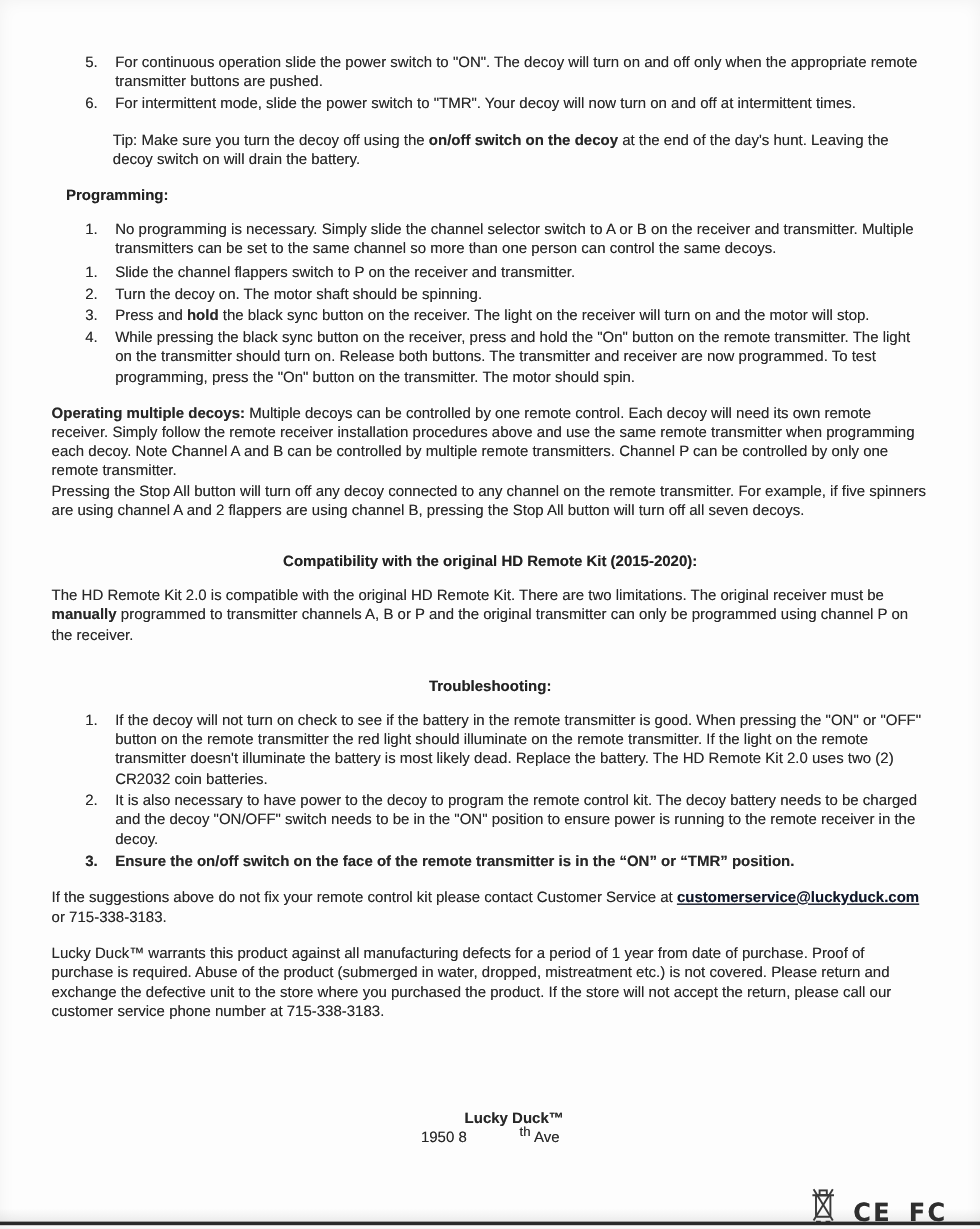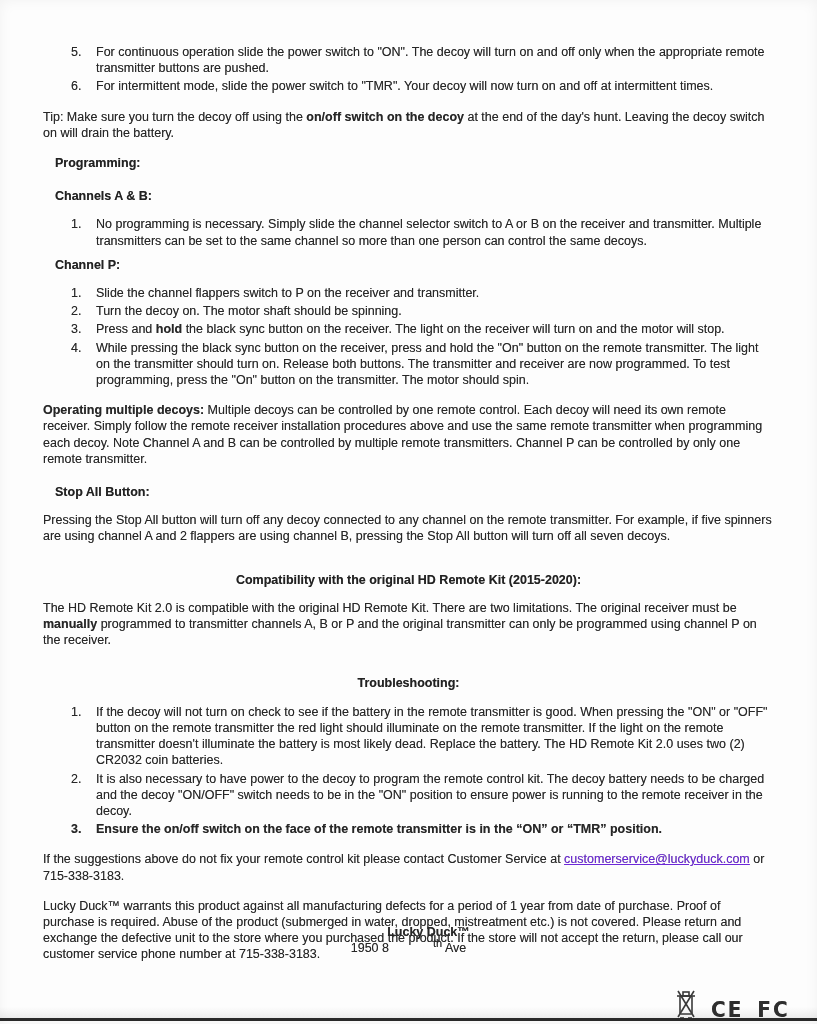--- a/index.html
+++ b/index.html
@@ -22,26 +22,26 @@
   .content{padding:44px 43px 0 43px;}
   b,.bold{font-weight:bold;}
   h3{
     font-size:12.5px;margin:12px;font-weight:bold;color:#222;
   }
   p{margin:0;}
   .li{display:flex;margin-bottom:2px;}
   .li .num{width:25px;flex:0 0 25px;text-align:left;padding-left:2px;}
   .li .litext{flex:1;}
   .listblock{margin-left:26px;}
-  .indent{}
+  .indent{margin-left:51px;}
   .mt-sm{margin-top:8px;}
   .mt-md{margin-top:14px;}
   .mt-lg{margin-top:17px;}
   .mt-xl{margin-top:27px;text-align:center;}
-  a.link{color:#6d28d9;text-decoration:underline;cursor:pointer;}
+  a.link{color:#0f172a;text-decoration:underline;cursor:pointer;font-weight:bold;}
   .footer{
     position:absolute;top:924px;left:0;right:0;
     text-align:center;line-height:16.2px;
   }
   .footer .company{font-weight:bold;padding-left:40px;}
   sup{font-size:11px;line-height:0;margin-left:44px;}
   .marks{
     position:absolute;top:988px;left:675px;width:130px;height:40px;
     display:flex;align-items:flex-start;gap:14px;color:#333;
   }
@@ -72,29 +72,27 @@
       <div class="li">
         <span class="num">6.</span>
         <div class="litext">For intermittent mode, slide the power switch to "TMR".  Your decoy will now turn on and off at intermittent times.</div>
       </div>
     </div>
 
     <p class="indent mt-md"><span>Tip:  Make sure you turn the decoy off using the </span><b>on/off switch on the decoy</b><span> at the end of the day's hunt. Leaving the decoy switch on will drain the battery.</span></p>
 
     <h3 class="mt-md">Programming:</h3>
 
-    <h3 class="mt-lg">Channels A &amp; B:</h3>
     <div class="listblock" style="margin-top:3px;">
       <div class="li">
         <span class="num">1.</span>
         <div class="litext">No programming is necessary. Simply slide the channel selector switch to A or B on the receiver and transmitter. Multiple transmitters can be set to the same channel so more than one person can control the same decoys.</div>
       </div>
     </div>
 
-    <h3 class="mt-sm">Channel P:</h3>
     <div class="listblock" style="margin-top:3px;">
       <div class="li">
         <span class="num">1.</span>
         <div class="litext">Slide the channel flappers switch to P on the receiver and transmitter.</div>
       </div>
       <div class="li">
         <span class="num">2.</span>
         <div class="litext">Turn the decoy on. The motor shaft should be spinning.</div>
       </div>
       <div class="li">
@@ -102,21 +100,20 @@
         <div class="litext"><span>Press and </span><b>hold</b><span> the black sync button on the receiver.  The light on the receiver will turn on and the motor will stop.</span></div>
       </div>
       <div class="li">
         <span class="num">4.</span>
         <div class="litext">While pressing the black sync button on the receiver, press and hold the "On" button on the remote transmitter. The light on the transmitter should turn on. Release both buttons. The transmitter and receiver are now programmed. To test programming, press the "On" button on the transmitter. The motor should spin.</div>
       </div>
     </div>
 
     <p class="mt-md"><b>Operating multiple decoys:</b><span>  Multiple decoys can be controlled by one remote control. Each decoy will need its own remote receiver. Simply follow the remote receiver installation procedures above and use the same remote transmitter when programming each decoy. Note Channel A and B can be controlled by multiple remote transmitters. Channel P can be controlled by only one remote transmitter.</span></p>
 
-    <h3 class="mt-lg">Stop All Button:</h3>
     <p>Pressing the Stop All button will turn off any decoy connected to any channel on the remote transmitter. For example, if five spinners are using channel A and 2 flappers are using channel B, pressing the Stop All button will turn off all seven decoys.</p>
 
     <h3 class="mt-xl">Compatibility with the original HD Remote Kit (2015-2020):</h3>
     <p><span>The HD Remote Kit 2.0 is compatible with the original HD Remote Kit. There are two limitations. The original receiver must be </span><b>manually</b><span> programmed to transmitter channels A, B or P and the original transmitter can only be programmed using channel P on the receiver.</span></p>
 
     <h3 class="mt-xl">Troubleshooting:</h3>
     <div class="listblock" style="margin-top:3px;">
       <div class="li">
         <span class="num">1.</span>
         <div class="litext">If the decoy will not turn on check to see if the battery in the remote transmitter is good. When pressing the "ON" or "OFF" button on the remote transmitter the red light should illuminate on the remote transmitter. If the light on the remote transmitter doesn't illuminate the battery is most likely dead. Replace the battery. The  HD Remote Kit 2.0 uses two (2) CR2032 coin batteries.</div>

